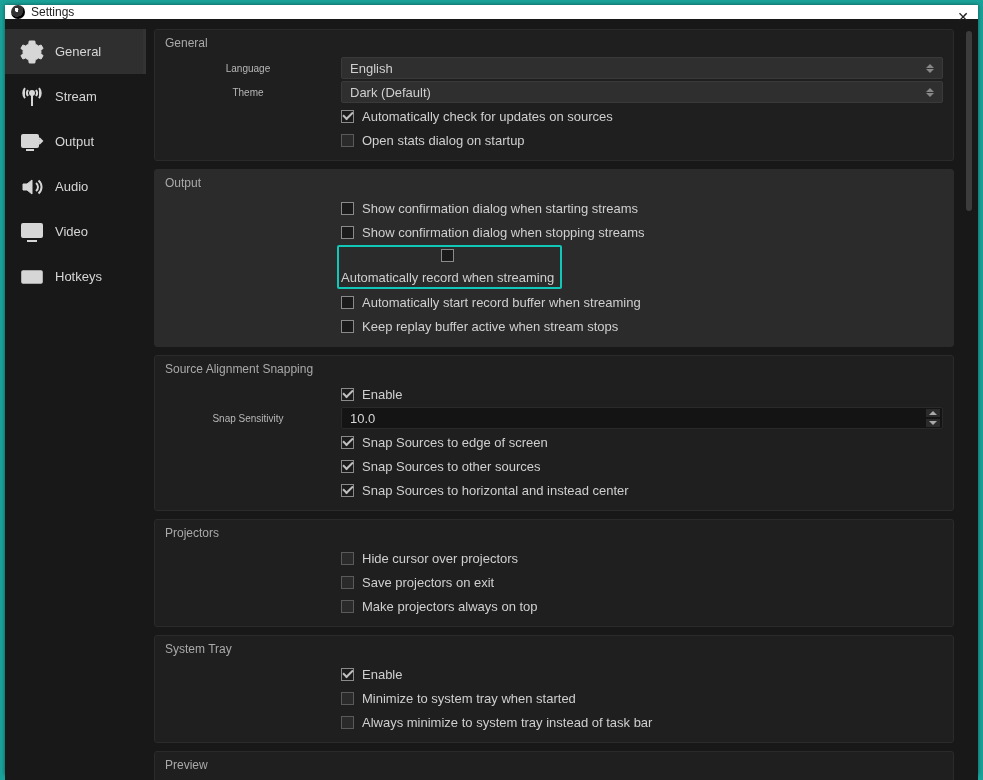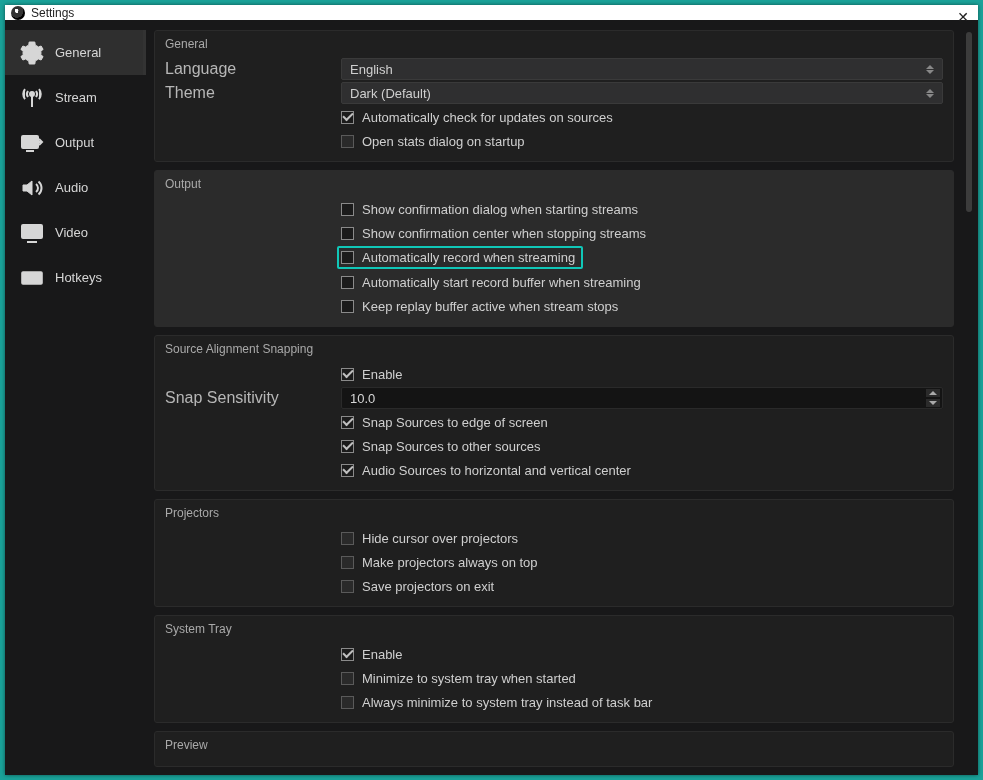--- a/index.html
+++ b/index.html
@@ -113,24 +113,24 @@
     padding: 2px 0 6px 0;
   }
   .row {
     display: flex;
     align-items: center;
     min-height: 24px;
     padding: 1px 0;
   }
   .row-label {
     width: 176px;
-    text-align: left;
+    text-align: center;
     padding-right: 10px;
     color: #b7b7b7;
-    font-size: 16px;
+    font-size: 10px;
   }
   .row-field {
     flex: 1;
     display: flex;
     align-items: center;
   }
   .select {
     flex: 1;
     height: 22px;
     background: #2f2f30;
@@ -195,20 +195,21 @@
     border-left: 2px solid #bfbfbf;
     border-bottom: 2px solid #bfbfbf;
     transform: rotate(-45deg) translate(1px,-1px);
   }
   .chk .lbl { color: #cfcfcf; font-size: 13px; }
   .chk.hl {
     border: 2px solid #10c7b8;
     padding: 2px 6px 2px 2px;
     margin-left: -4px;
     border-radius: 2px;
+    flex-direction: column;
   }
 </style>
 </head>
 <body>
 
 <div class="window">
   <div class="titlebar">
     <div class="t-icon"></div>
     <div class="t-title">Settings</div>
     <div class="t-close">✕</div>
@@ -332,21 +333,21 @@
                 <span class="box"></span>
                 <span class="lbl">Show confirmation dialog when starting streams</span>
               </label>
             </div>
               </div>
             <div class="row">
                 <div class="row-label"></div>
                 <div class="row-field">
               <label class="chk">
                 <span class="box"></span>
-                <span class="lbl">Show confirmation center when stopping streams</span>
+                <span class="lbl">Show confirmation dialog when stopping streams</span>
               </label>
             </div>
               </div>
             <div class="row">
                 <div class="row-label"></div>
                 <div class="row-field">
               <label class="chk hl">
                 <span class="box"></span>
                 <span class="lbl">Automatically record when streaming</span>
               </label>
@@ -411,21 +412,21 @@
                 <span class="box checked"></span>
                 <span class="lbl">Snap Sources to other sources</span>
               </label>
             </div>
               </div>
             <div class="row">
                 <div class="row-label"></div>
                 <div class="row-field">
               <label class="chk">
                 <span class="box checked"></span>
-                <span class="lbl">Audio Sources to horizontal and vertical center</span>
+                <span class="lbl">Snap Sources to horizontal and instead center</span>
               </label>
             </div>
               </div>
           </div>
 
           <div class="group">
             <div class="group-title">Projectors</div>
             <div class="row">
                 <div class="row-label"></div>
                 <div class="row-field">
@@ -433,30 +434,30 @@
                 <span class="box grey"></span>
                 <span class="lbl">Hide cursor over projectors</span>
               </label>
             </div>
               </div>
             <div class="row">
                 <div class="row-label"></div>
                 <div class="row-field">
               <label class="chk">
                 <span class="box grey"></span>
+                <span class="lbl">Save projectors on exit</span>
+              </label>
+            </div>
+              </div>
+            <div class="row">
+                <div class="row-label"></div>
+                <div class="row-field">
+              <label class="chk">
+                <span class="box grey"></span>
                 <span class="lbl">Make projectors always on top</span>
-              </label>
-            </div>
-              </div>
-            <div class="row">
-                <div class="row-label"></div>
-                <div class="row-field">
-              <label class="chk">
-                <span class="box grey"></span>
-                <span class="lbl">Save projectors on exit</span>
               </label>
             </div>
               </div>
           </div>
 
           <div class="group">
             <div class="group-title">System Tray</div>
             <div class="row">
                 <div class="row-label"></div>
                 <div class="row-field">

